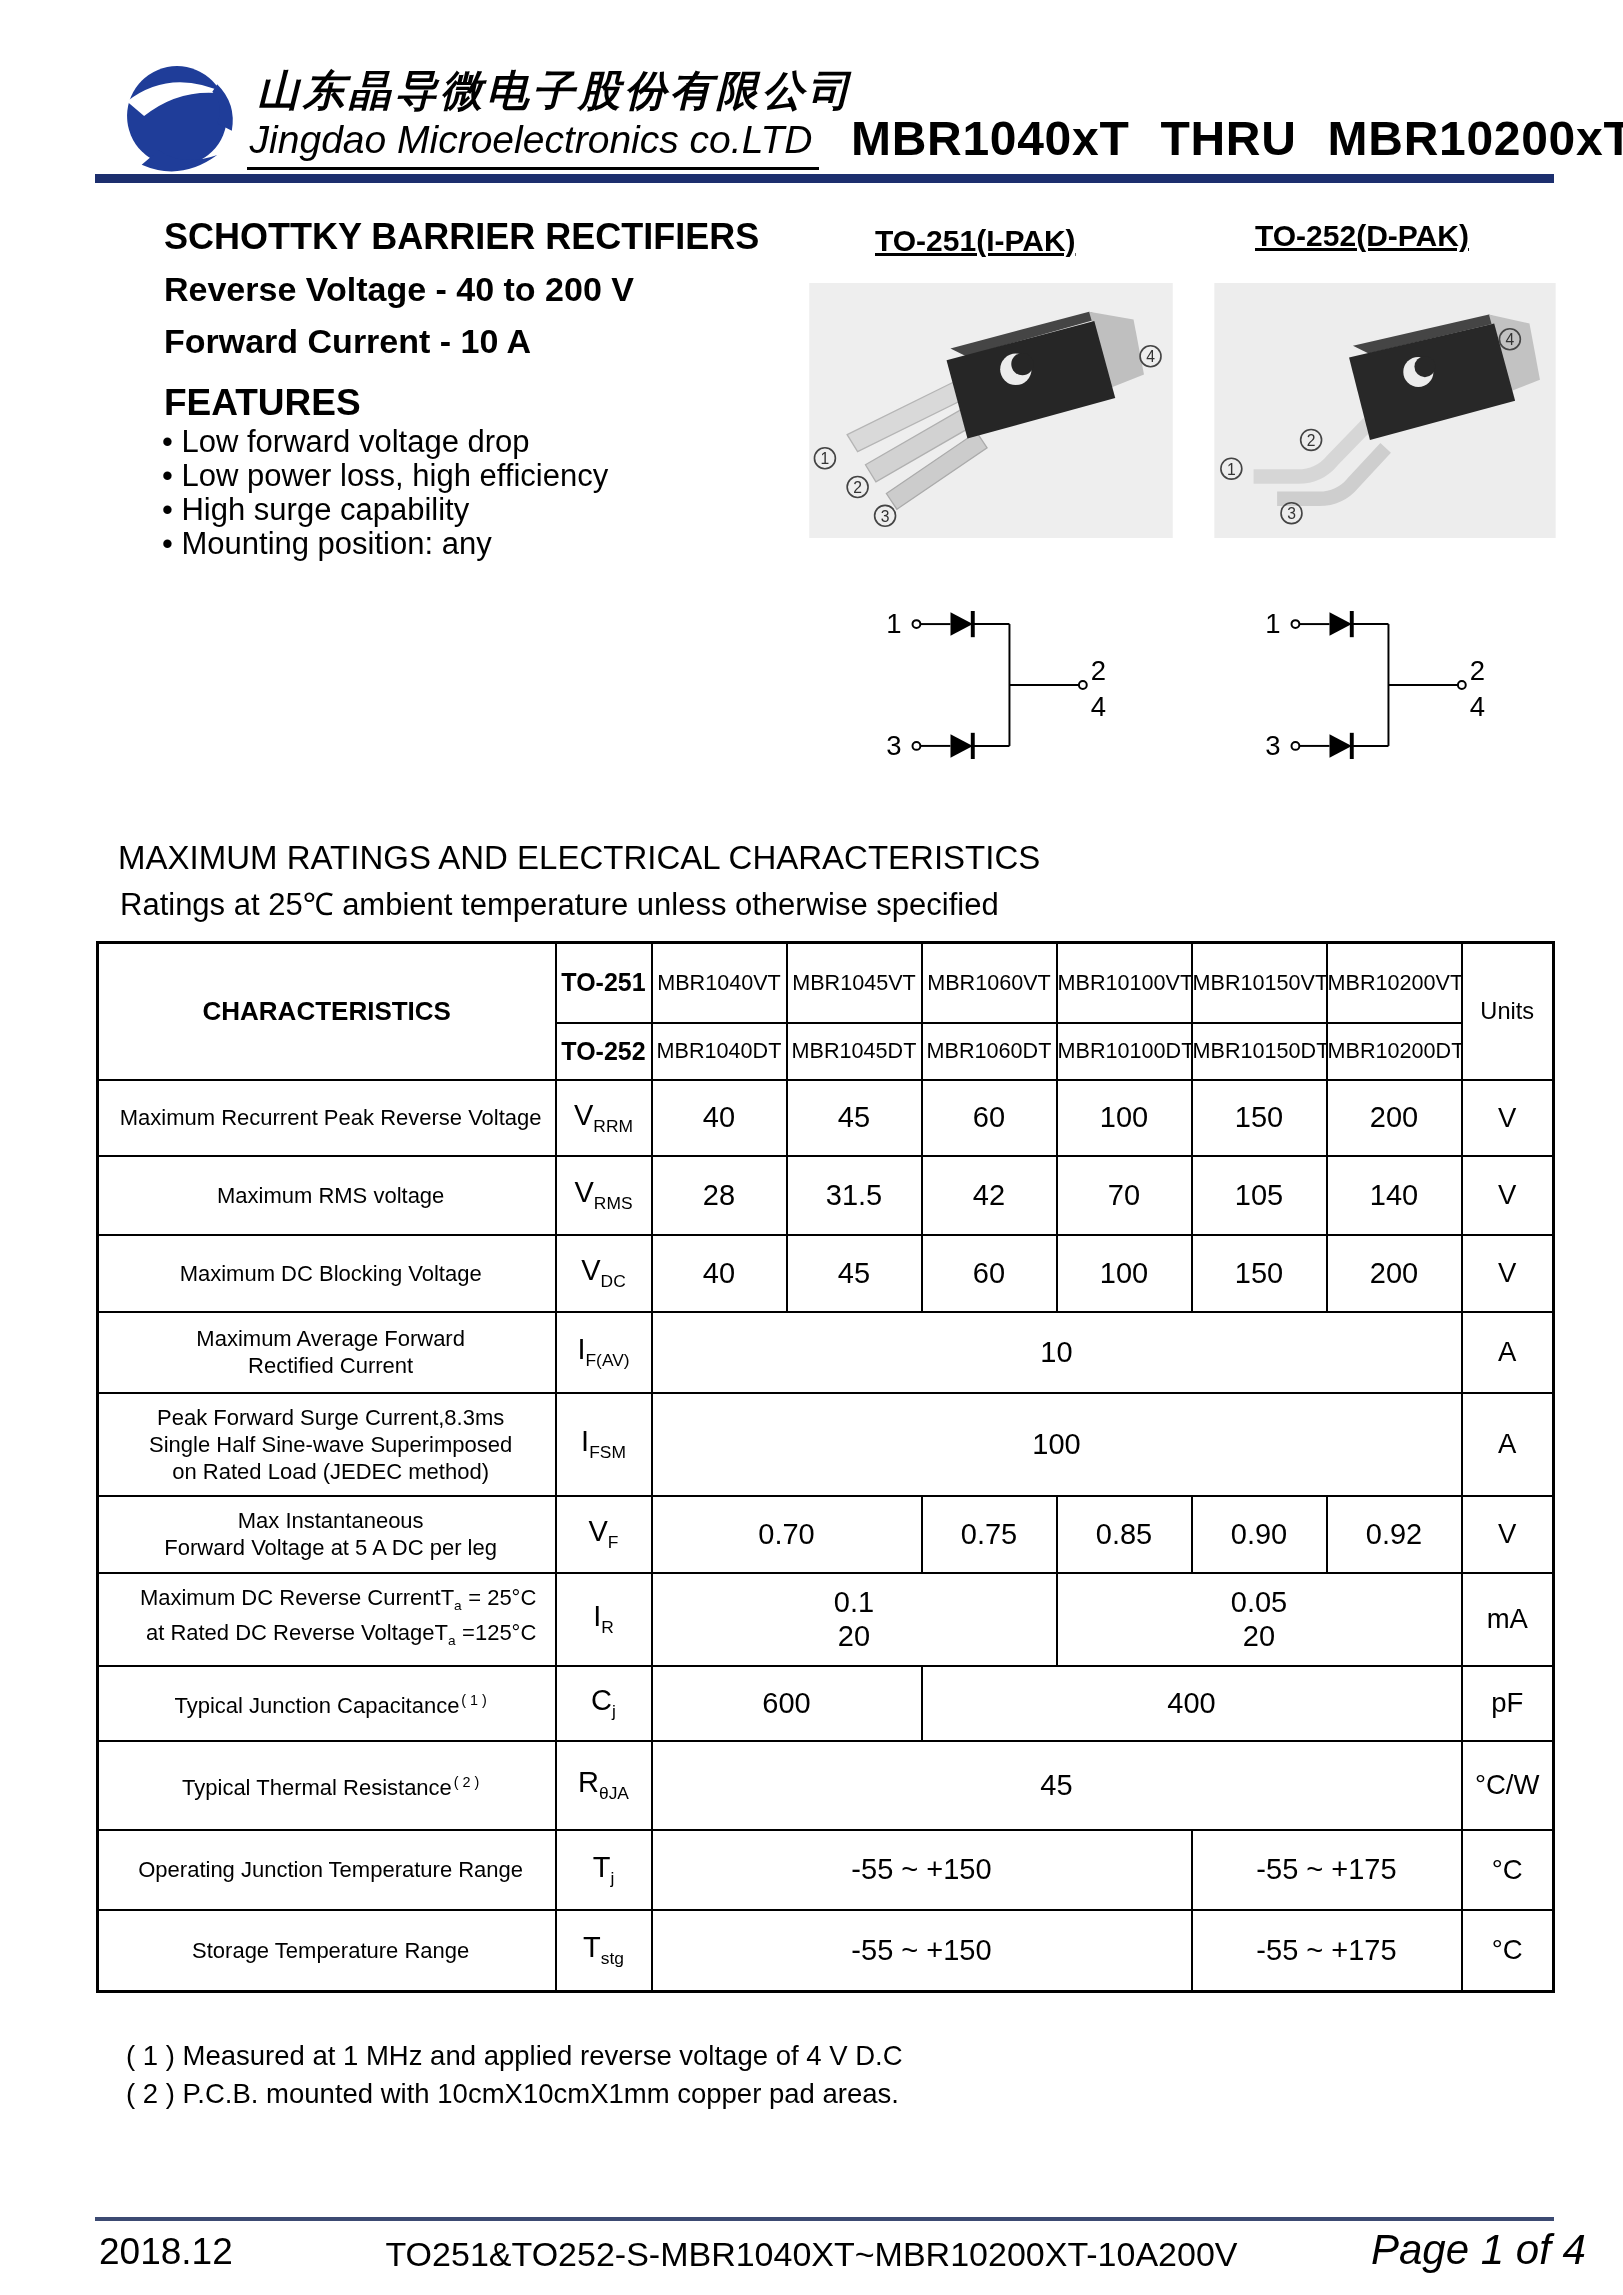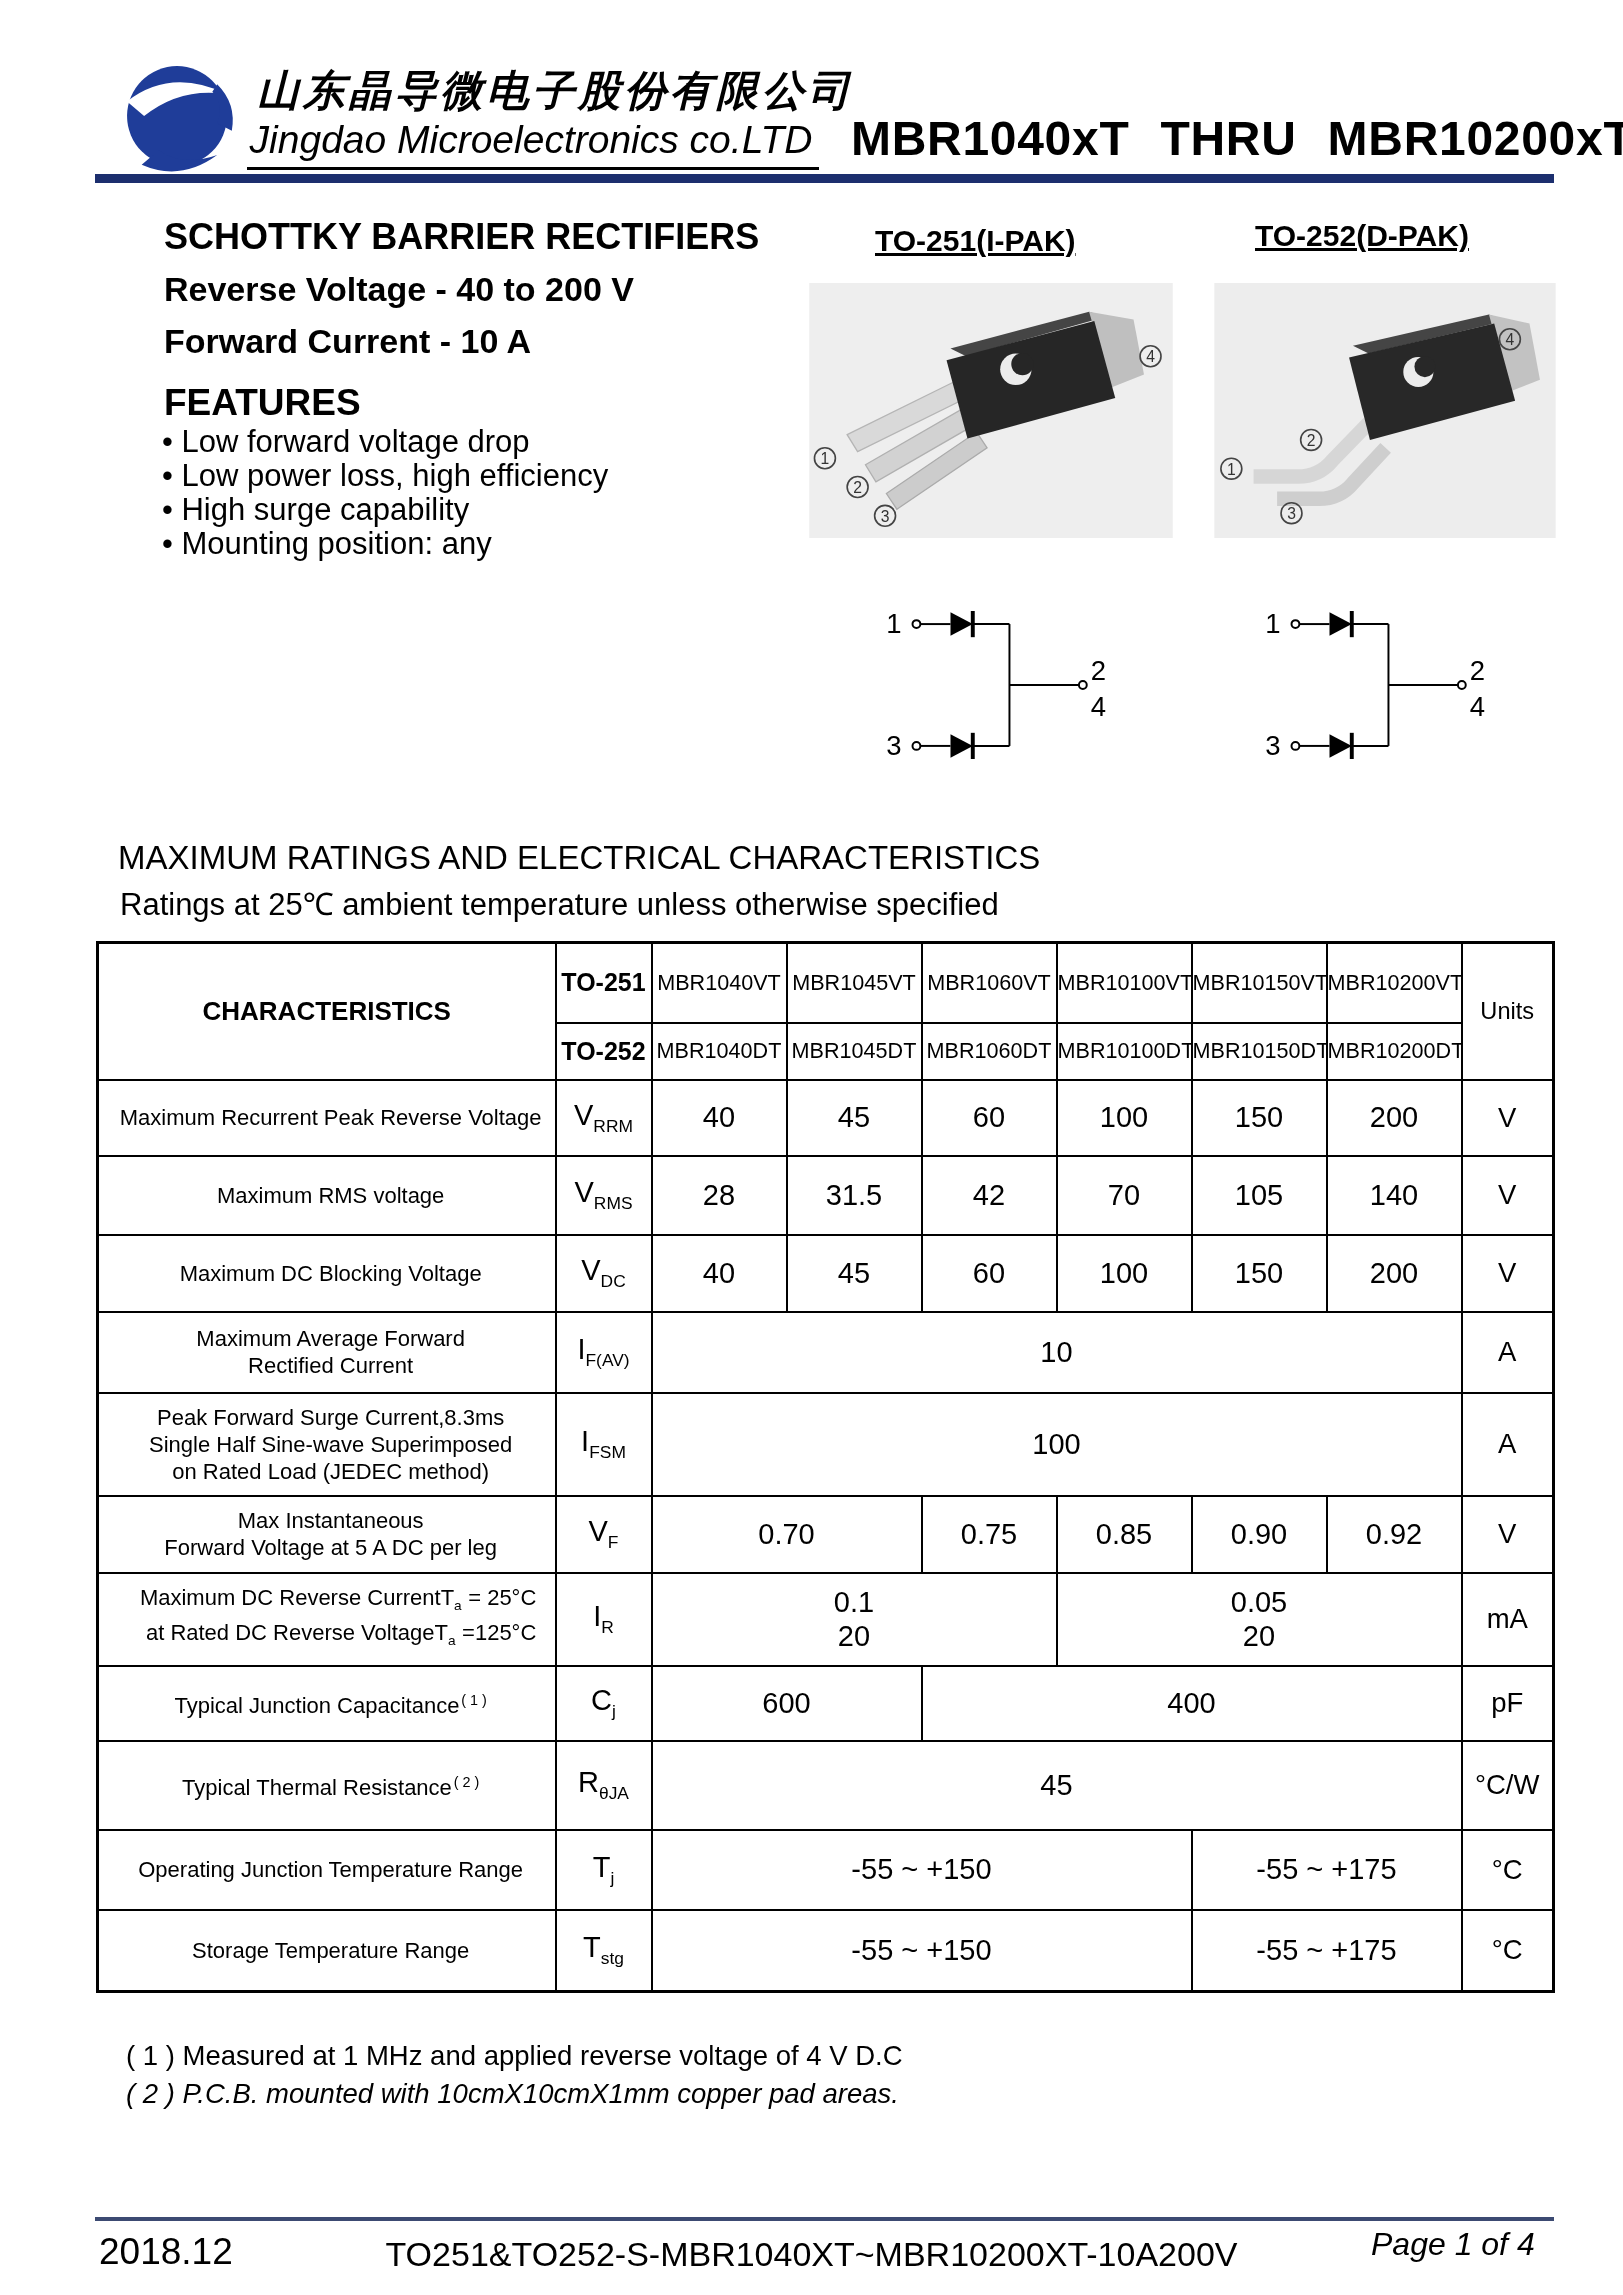--- a/index.html
+++ b/index.html
@@ -57,25 +57,25 @@
   td.cname sub { font-size:0.62em; }
   td.val { font-size:29px; }
   td.unit { font-size:27.5px; }
   .flexline { display:flex; justify-content:flex-end; align-items:baseline; padding-right:13px; }
   .cond .eq { margin-left:6.5px; }
   sup.fn { font-size:14.4px; }
   .stack div { line-height:34px; font-size:29px; }
 
   
   .footnote { position:absolute; left:126px; font-size:27.5px; white-space:nowrap; }
-  .fn1 { top:2040px; } .fn2 { top:2078px;font-style:italic; }
+  .fn1 { top:2040px; } .fn2 { top:2078px; }
   .rule-bottom { position:absolute; left:95px; top:2217px; width:1459px; height:3.9px; background:#3c4a72; }
   .footer-date { position:absolute; left:99px; top:2231px; font-size:37px; }
   .footer-doc { position:absolute; left:0; top:2235px; width:1623px; text-align:center; font-size:34px; }
-  .footer-page { position:absolute; left:1371px; top:2226px; font-size:32px; font-style:italic; white-space:nowrap; }
+  .footer-page { position:absolute; left:1371px; top:2226px; font-size:42px; font-style:italic; white-space:nowrap; }
 </style>
 </head>
 <body>
 
 <div class="page">
 
   <div class="logo">
     <svg viewBox="0 0 110 100">
       <circle cx="55" cy="46" r="41" fill="#1f3d99"></circle>
       <path d="M14 34 Q 50 6 96 28 Q 58 22 28 46 Z" fill="#ffffff"></path>

